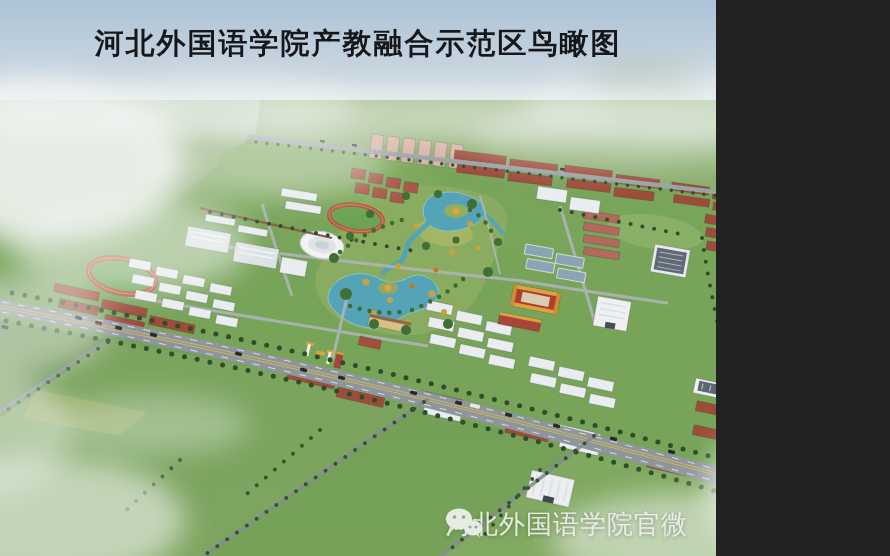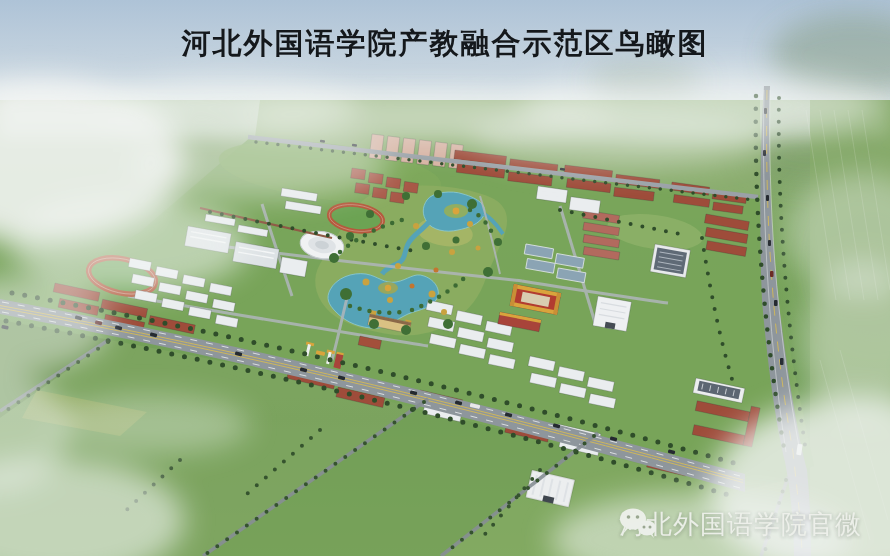--- a/index.html
+++ b/index.html
@@ -1,16 +1,16 @@
 <!DOCTYPE html>
 <html><head>
 <meta charset="utf-8">
 <style>
   html,body{margin:0;padding:0;background:#222;}
-  #stage{position:relative;width:890px;height:556px;overflow:hidden;background:#cfd8de;font-family:"Liberation Sans",sans-serif;}
+  #stage{position:relative;width:716px;height:556px;overflow:hidden;background:#cfd8de;font-family:"Liberation Sans",sans-serif;}
   #stage svg{position:absolute;left:0;top:0;}
   .bld{stroke:rgba(40,45,55,.35);stroke-width:.6;}
   .bw{fill:#eaedef;}
   .bb{fill:#9e4c3a;}
   .bp{fill:#d7b3a3;}
   #title{position:absolute;left:0;top:24px;width:100%;text-align:center;
     font-family:"Liberation Serif",serif;font-weight:700;font-size:29px;
     letter-spacing:2px;color:#14181c;text-shadow:0 0 1px rgba(255,255,255,.4);}
   #watermark{position:absolute;right:28px;bottom:14px;display:flex;align-items:center;gap:8px;opacity:.94;}
   #watermark .wm-text{font-size:26px;color:#edf0ea;letter-spacing:1px;

